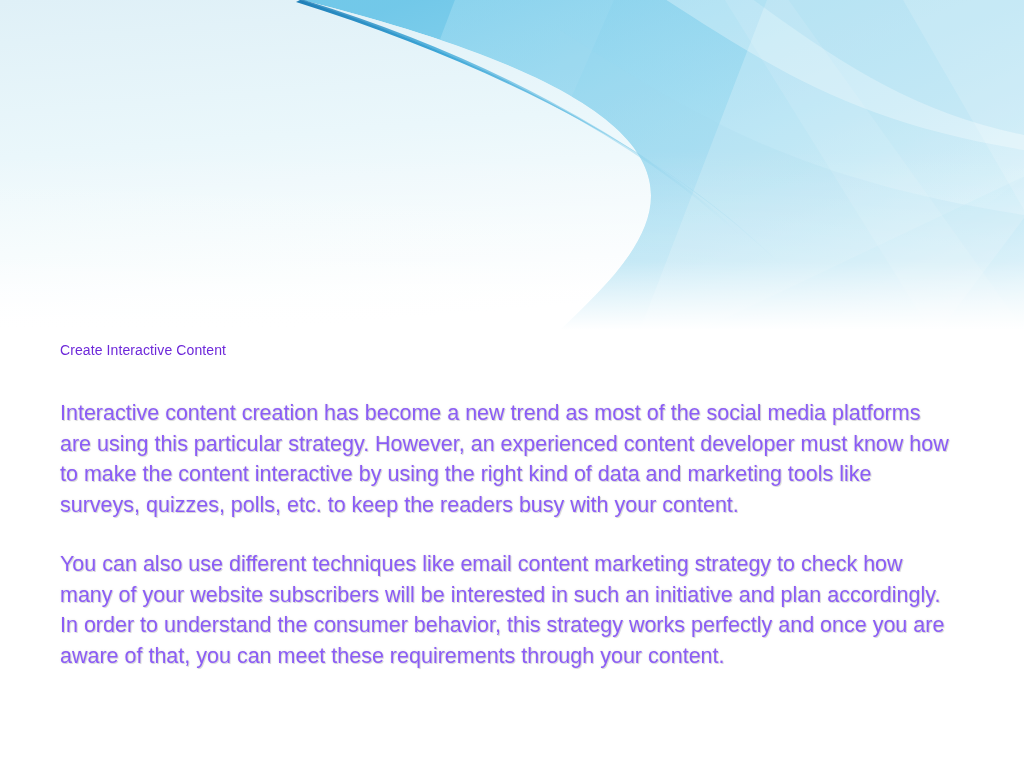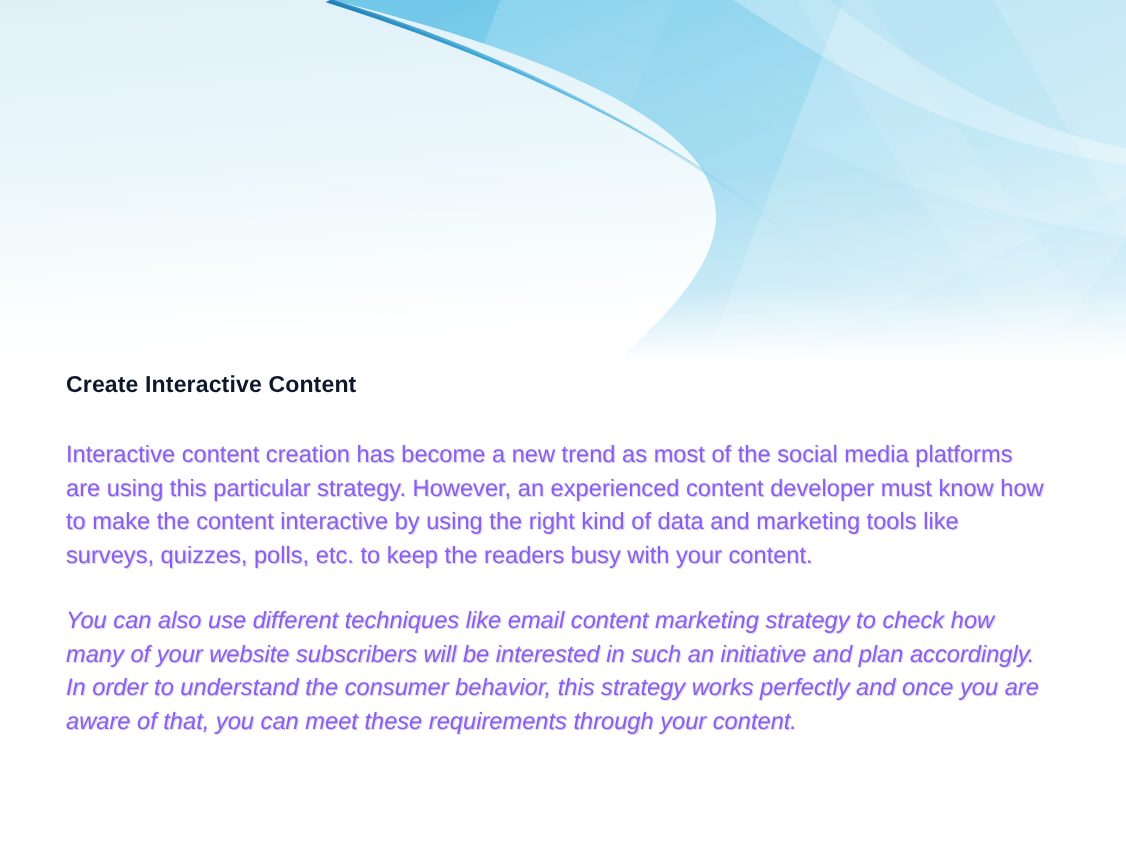--- a/index.html
+++ b/index.html
@@ -36,40 +36,39 @@
 
   
   .content {
     position: absolute;
     left: 60px;
     top: 336px;
     width: 900px;
   }
 
   .slide-title {
-    font-size: 21px;
+    font-size: 14px;
     line-height: 28px;
-    font-weight: 700;
-    color: #0f172a;
+    font-weight: 400;
+    color: #6d28d9;
     margin: 0 0 34px 0;
     letter-spacing: 0.1px;
     text-shadow: 0 1px 1px rgba(255,255,255,0.85);
   }
 
   .body-paragraph {
     font-size: 21.5px;
     line-height: 30.5px;
     color: #8b5cf6;
     margin: 0 0 29px 0;
     max-width: 895px;
     text-shadow: 1px 1px 0 rgba(215,215,215,0.95), 0 0 2px rgba(180,180,180,0.45);
   }
   .body-paragraph:last-child {
     margin-bottom: 12px;
-    font-style: italic;
   }
 </style>
 </head>
 <body>
 
 <div class="slide">
 
   <div class="header-art">
     <svg viewBox="0 0 1024 330" preserveAspectRatio="none">
       <defs>

